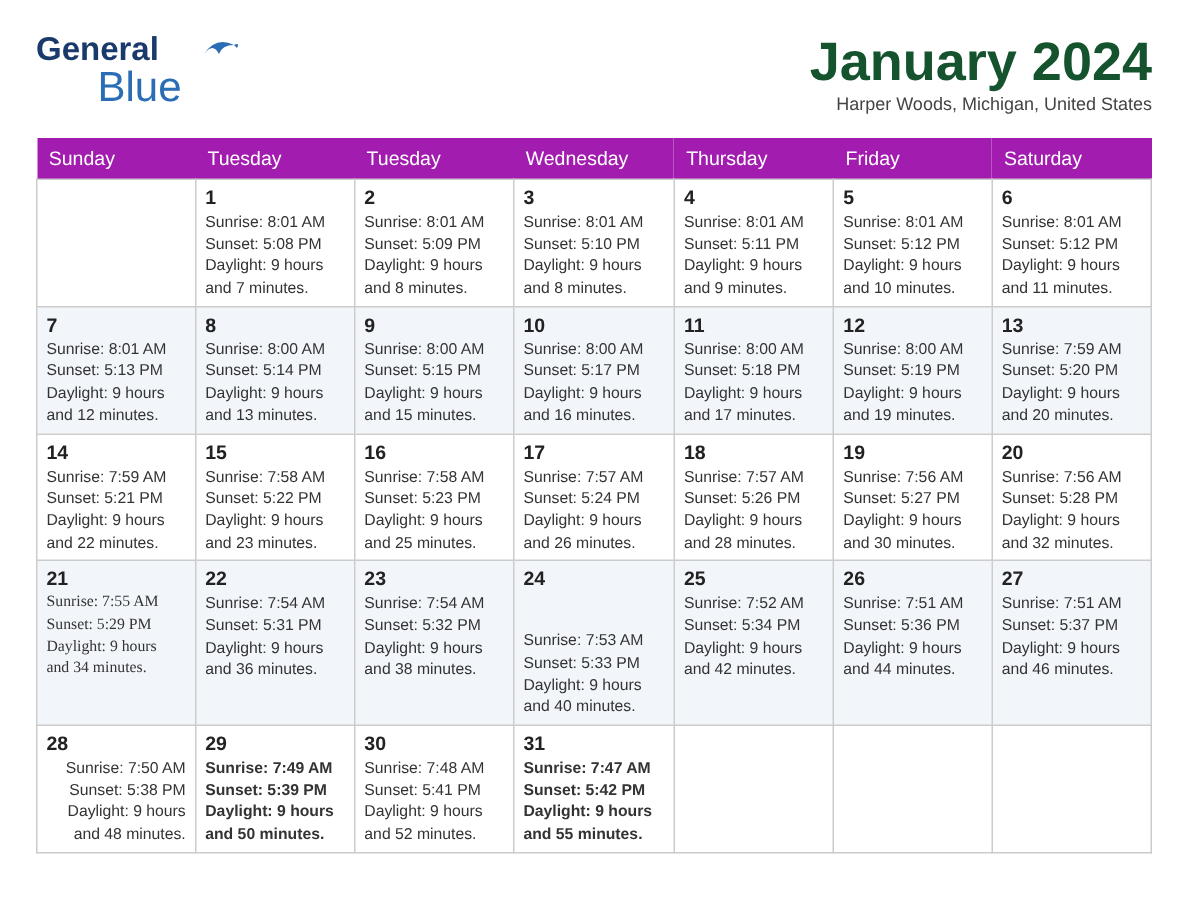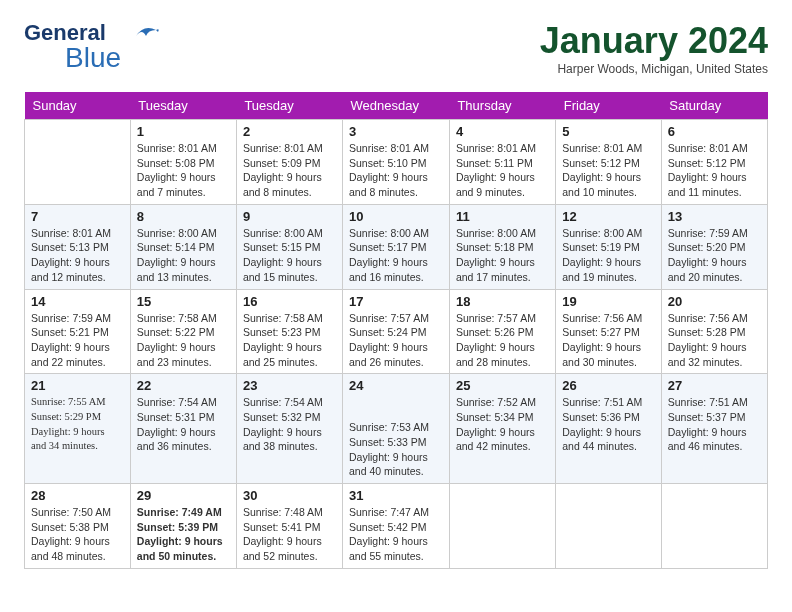--- a/index.html
+++ b/index.html
@@ -303,42 +303,42 @@
           <span class="day-number">27</span>
           <div class="day-info" style="white-space: pre-line;">Sunrise: 7:51 AM
 Sunset: 5:37 PM
 Daylight: 9 hours
 and 46 minutes.</div>
         </td>
       </tr>
       <tr>
         <td>
           <span class="day-number">28</span>
-          <div class="day-info" style="white-space: pre-line;">Sunrise: 7:50 AM
+          <div class="day-info" style="white-space: pre-line; text-align: right;">Sunrise: 7:50 AM
 Sunset: 5:38 PM
 Daylight: 9 hours
 and 48 minutes.</div>
         </td>
         <td>
           <span class="day-number">29</span>
           <div class="day-info" style="white-space: pre-line; font-weight: bold;">Sunrise: 7:49 AM
 Sunset: 5:39 PM
 Daylight: 9 hours
 and 50 minutes.</div>
         </td>
         <td>
           <span class="day-number">30</span>
           <div class="day-info" style="white-space: pre-line;">Sunrise: 7:48 AM
 Sunset: 5:41 PM
 Daylight: 9 hours
 and 52 minutes.</div>
         </td>
         <td>
           <span class="day-number">31</span>
-          <div class="day-info" style="white-space: pre-line;">Sunrise: 7:47 AM
+          <div class="day-info" style="white-space: pre-line; font-weight: bold;">Sunrise: 7:47 AM
 Sunset: 5:42 PM
 Daylight: 9 hours
 and 55 minutes.</div>
         </td>
         <td class="empty-cell"></td>
         <td class="empty-cell"></td>
         <td class="empty-cell"></td>
       </tr>
     </tbody>
 </table>

